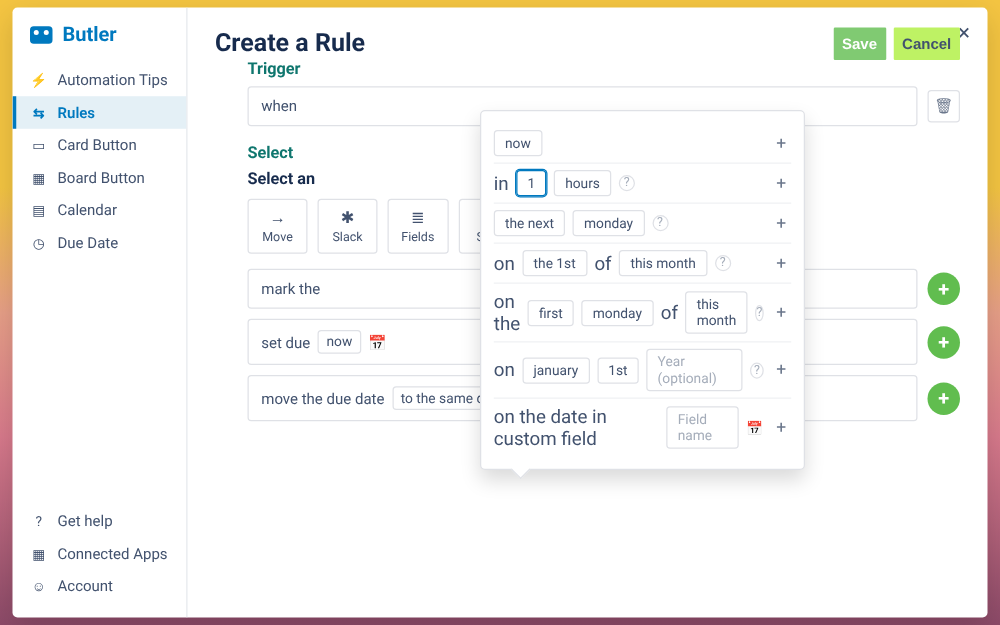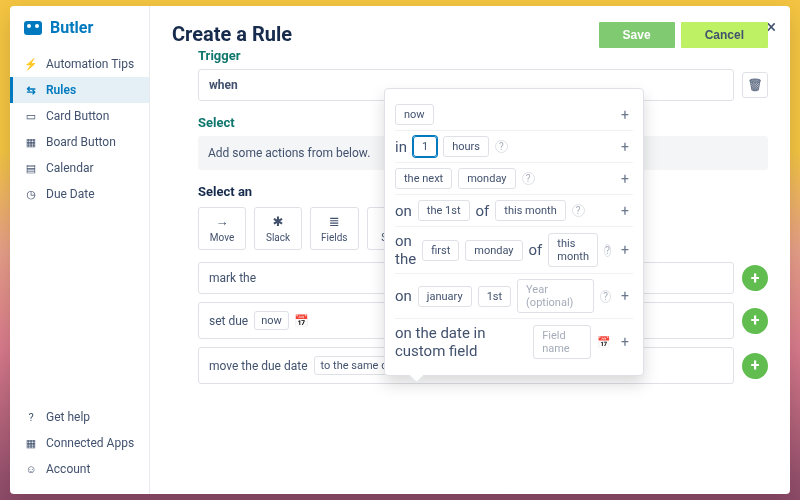--- a/index.html
+++ b/index.html
@@ -13,25 +13,25 @@
 .brand-icon::after { right: 3px; }
 .nav { list-style: none; }
 .nav li { display: flex; align-items: center; gap: 8px; padding: 6px 14px; font-size: 12px; color: #42526e; cursor: pointer; }
 .nav li.active { background: #e4f0f6; color: #0079bf; font-weight: 600; border-left: 3px solid #0079bf; padding-left: 11px; }
 .nav-icon { width: 14px; height: 14px; display: inline-flex; align-items: center; justify-content: center; font-size: 11px; color: inherit; }
 .sidebar-bottom { margin-top: auto; }
 .main { flex: 1; padding: 16px 22px; position: relative; overflow: hidden; }
 .header { display: flex; align-items: flex-start; justify-content: space-between; }
 .title { font-size: 20px; font-weight: 700; color: #172b4d; }
 .btns { display: flex; gap: 6px; }
-.btn { border: none; padding: 6px 24px; border-radius: 1px; font-size: 12px; font-weight: 600; cursor: pointer; }
+.btn { border: none; padding: 6px 7px; border-radius: 1px; font-size: 12px; font-weight: 600; cursor: pointer; }
 .btn-save { background: #61bd4f; color: #fff; opacity: 0.8; }
 .btn-cancel { background: #bef264; color: #42526e; }
 .section-title { font-size: 13px; font-weight: 700; color: #0f766e; margin-left: 26px; margin-bottom: 6px; }
-.trigger-row { display: flex; align-items: center; gap: 8px; margin-left: 26px; margin-bottom: 14px; font-weight: bold; }
+.trigger-row { display: flex; align-items: center; gap: 8px; margin-left: 26px; margin-bottom: 14px; }
 .trigger-box { border: 1px solid #dfe1e6; border-radius: 3px; padding: 8px 10px; font-size: 12px; color: #42526e; flex: 1; }
 .trash { width: 26px; height: 26px; border: 1px solid #dfe1e6; border-radius: 3px; display: flex; align-items: center; justify-content: center; color: #6b778c; font-size: 12px; }
 .hint { margin-left: 26px; padding: 10px; font-size: 12px; color: #42526e; background: #f4f5f7; border-radius: 3px; margin-bottom: 14px; }
 .act-section { margin-left: 26px; }
 .act-title { font-size: 13px; font-weight: 700; color: #172b4d; margin-bottom: 8px; }
 .act-grid { display: flex; gap: 8px; margin-bottom: 12px; }
 .act-chip { border: 1px solid #dfe1e6; border-radius: 3px; padding: 6px 10px; display: flex; flex-direction: column; align-items: center; gap: 3px; font-size: 10px; color: #42526e; cursor: pointer; min-width: 48px; }
 .act-chip-icon { font-size: 13px; }
 .rule-row { display: flex; align-items: center; gap: 8px; margin-left: 26px; margin-bottom: 8px; }
 .rule-box { flex: 1; border: 1px solid #dfe1e6; border-radius: 3px; padding: 8px 10px; font-size: 12px; color: #42526e; display: flex; align-items: center; gap: 6px; }
@@ -115,21 +115,20 @@
 
     <div class="section-title">Trigger</div>
     <div class="trigger-row">
       <div class="trigger-box"><span>when</span></div>
       <div class="trash">
           <span>🗑</span>
         </div>
     </div>
 
     <div class="section-title">Select</div>
-    <div class="hint">Add some actions from below.</div>
 
     <div class="act-section">
       <div class="act-title">Select an</div>
       <div class="act-grid" id="act-grid">
           <div class="act-chip">
             <span class="act-chip-icon">→</span>
             <span>Move</span>
           </div>
           <div class="act-chip">
             <span class="act-chip-icon">✱</span>

